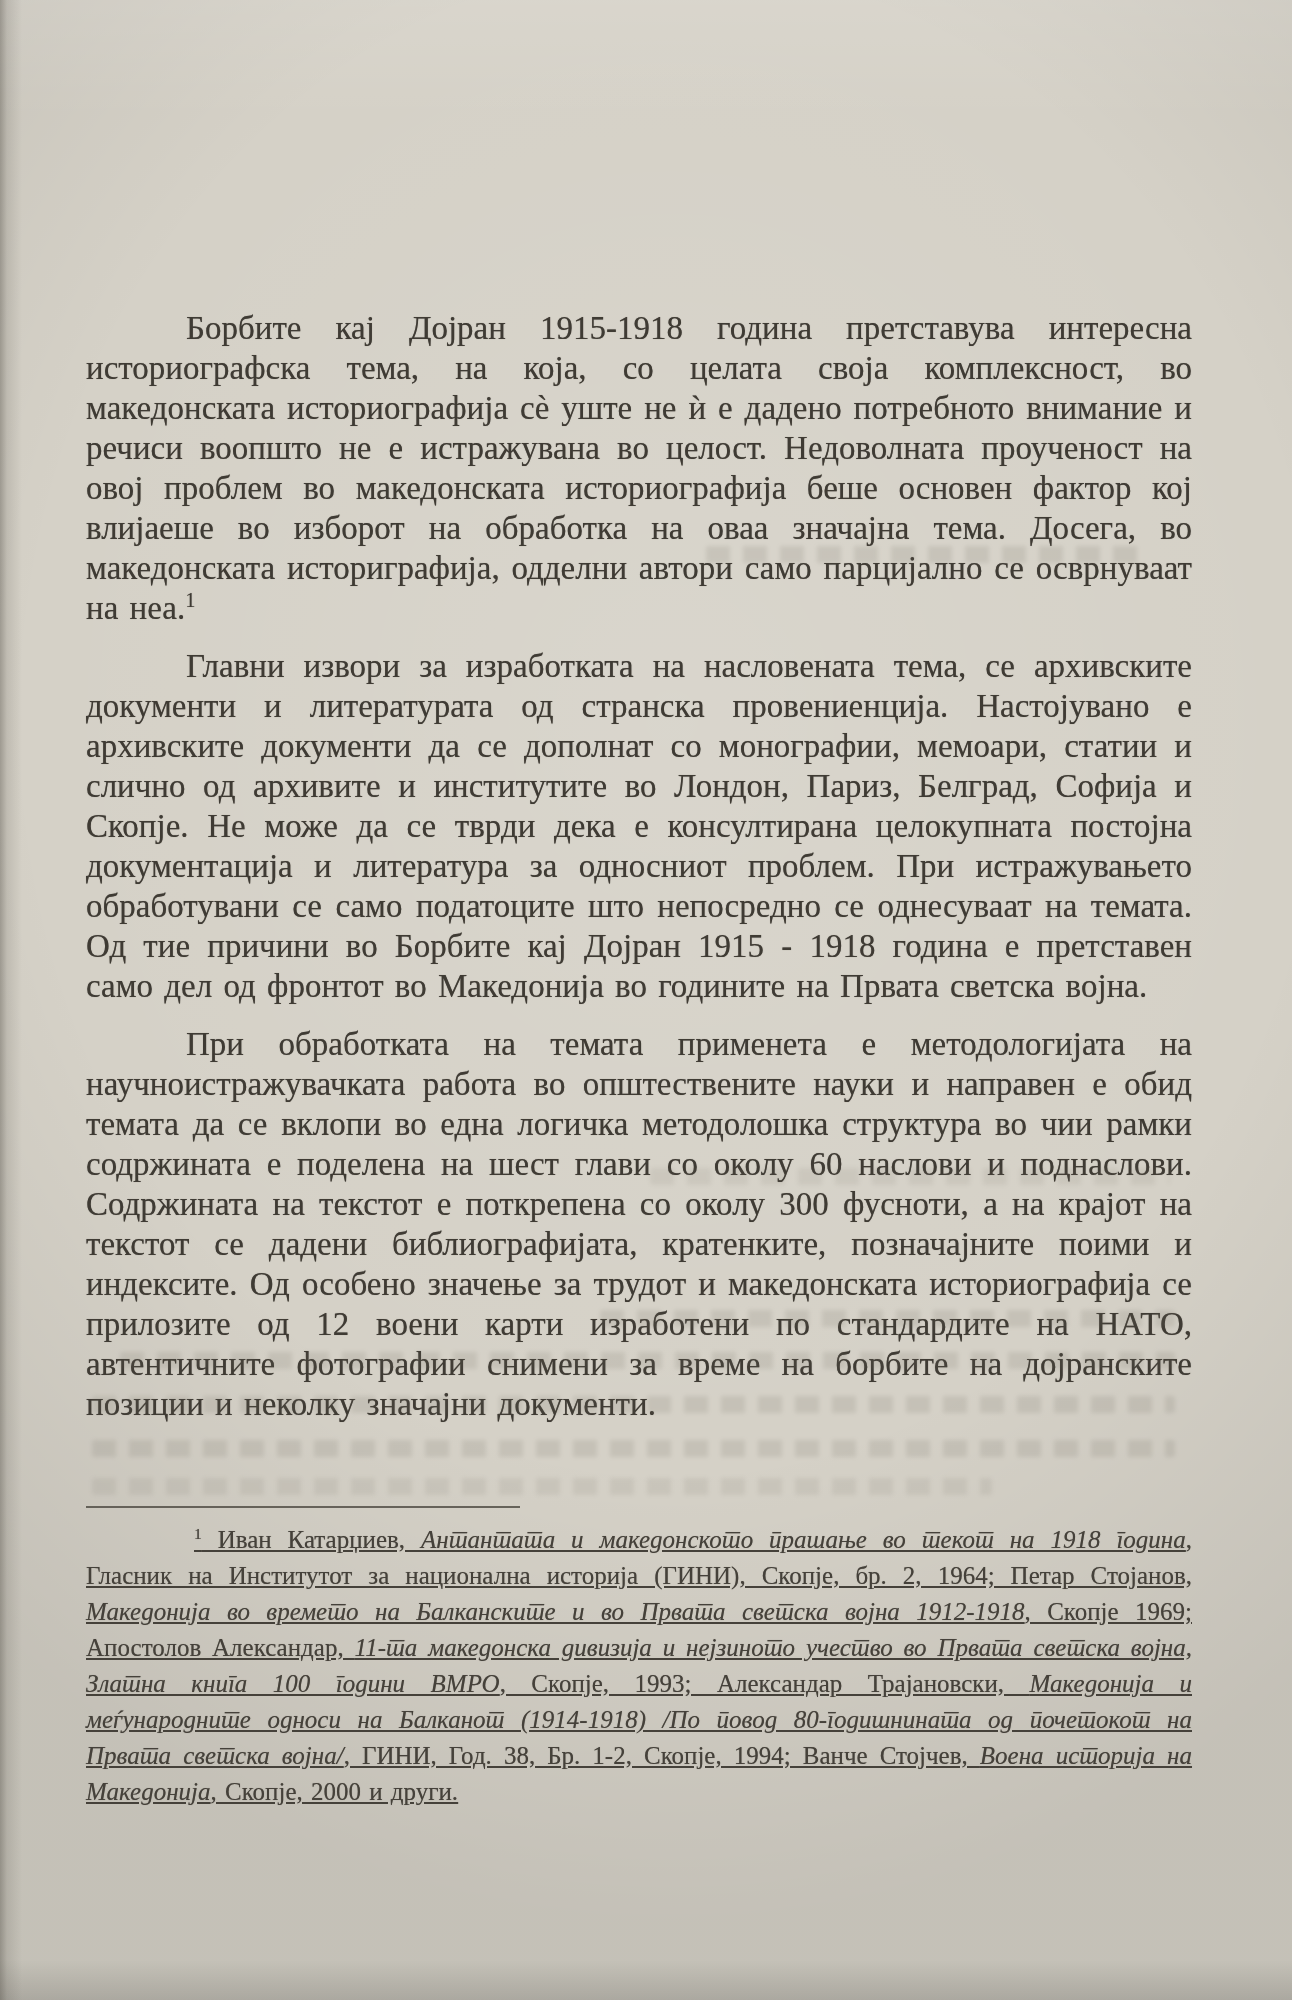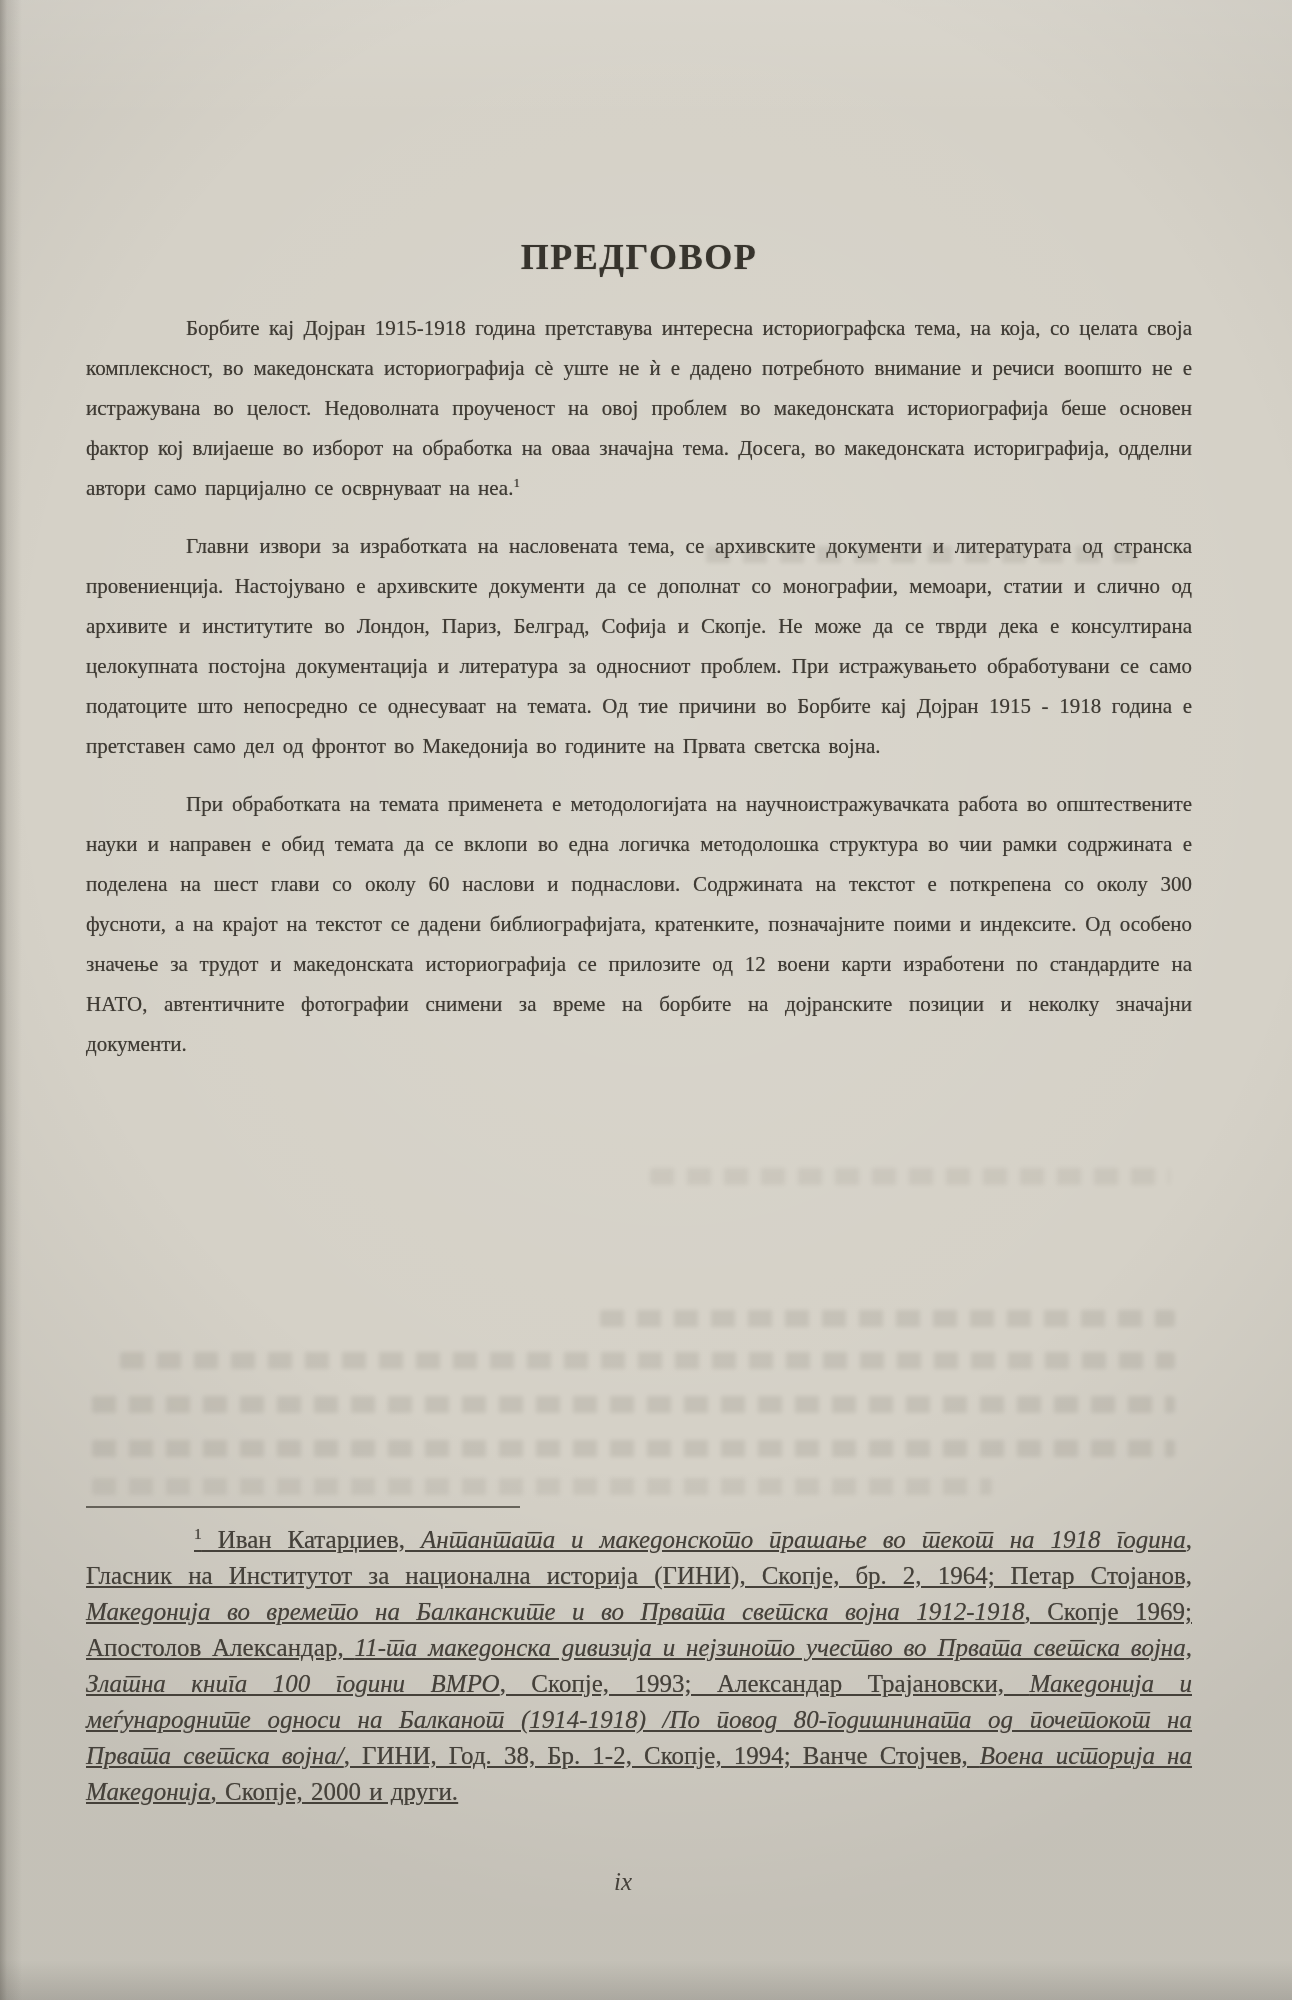--- a/index.html
+++ b/index.html
@@ -22,21 +22,21 @@
     text-align:center;
     font-size:36px;font-weight:bold;letter-spacing:1.5px;
     color:#37342d;
     text-shadow:0 0 1px rgba(55,52,45,.55);
   }
   .body-text{
     position:absolute;top:308px;left:86px;right:100px;
   }
   .body-text p{
     margin:0;
-    font-size:21px;line-height:40px;
+    font-size:33px;line-height:40px;
     text-align:justify;
     text-indent:100px;
     word-spacing:3px;
     text-shadow:0 0 .7px rgba(63,59,52,.65);
   }
   .body-text p + p{margin-top:18px;}
   .book-title{}
   sup.fn-ref{font-size:62%;vertical-align:super;line-height:0;}
   .footnote-block{
     position:absolute;top:1506px;left:86px;right:100px;
@@ -70,21 +70,20 @@
     filter:blur(2px);
     opacity:.15;
     pointer-events:none;
   }
 </style>
 </head>
 <body>
 
 <div class="page">
 
-  <h1 class="page-title">ПРЕДГОВОР</h1>
 
   <div class="body-text">
     <p><span>Борбите кај Дојран 1915-1918 година претставува интересна историографска тема, на која, со целата своја комплексност, во македонската историографија сè уште не ѝ е дадено потребното внимание и речиси воопшто не е истражувана во целост. Недоволната проученост на овој проблем во македонската историографија беше основен фактор кој влијаеше во изборот на обработка на оваа значајна тема. Досега, во македонската историграфија, одделни автори само парцијално се осврнуваат на неа.</span><sup class="fn-ref">1</sup></p>
 
     <p><span>Главни извори за изработката на насловената тема, се архивските документи и литературата од странска провениенција. Настојувано е архивските документи да се дополнат со монографии, мемоари, статии и слично од архивите и институтите во Лондон, Париз, Белград, Софија и Скопје. Не може да се тврди дека е консултирана целокупната постојна документација и литература за односниот проблем. При истражувањето обработувани се само податоците што непосредно се однесуваат на темата. Од тие причини во </span><span class="book-title">Борбите кај Дојран 1915 - 1918 година</span><span> е претставен само дел од фронтот во Македонија во годините на Првата светска војна.</span></p>
 
     <p><span>При обработката на темата применета е методологијата на научноистражувачката работа во општествените науки и направен е обид темата да се вклопи во една логичка методолошка структура во чии рамки содржината е поделена на шест глави со околу 60 наслови и поднаслови. Содржината на текстот е поткрепена со околу 300 фусноти, а на крајот на текстот се дадени библиографијата, кратенките, позначајните поими и индексите. Од особено значење за трудот и македонската историографија се прилозите од 12 воени карти изработени по стандардите на НАТО, автентичните фотографии снимени за време на борбите на дојранските позиции и неколку значајни документи.</span></p>
   </div>
 
   <div class="ghost" style="top:546px;left:706px;width:440px;"></div>
@@ -93,15 +92,14 @@
   <div class="ghost" style="top:1352px;left:120px;width:1055px;"></div>
   <div class="ghost" style="top:1396px;left:92px;width:1083px;"></div>
   <div class="ghost" style="top:1440px;left:92px;width:1083px;"></div>
   <div class="ghost" style="top:1478px;left:92px;width:900px;opacity:.11;"></div>
 
   <div class="footnote-block">
     <div class="footnote-rule"></div>
     <p class="footnote"><sup class="fn-ref">1</sup><span> Иван Катарџиев, </span><span class="it">Антантата и македонското прашање во текот на 1918 година</span><span>, Гласник на Институтот за национална историја (ГИНИ), Скопје, бр. 2, 1964; Петар Стојанов, </span><span class="it">Македонија во времето на Балканските и во Првата светска војна 1912-1918</span><span>, Скопје 1969; Апостолов Александар, </span><span class="it">11-та македонска дивизија и нејзиното учество во Првата светска војна, Златна книга 100 години ВМРО</span><span>, Скопје, 1993; Александар Трајановски, </span><span class="it">Македонија и меѓународните односи на Балканот (1914-1918) /По повод 80-годишнината од почетокот на Првата светска војна/</span><span>, ГИНИ, Год. 38, Бр. 1-2, Скопје, 1994; Ванче Стојчев, </span><span class="it">Воена историја на Македонија</span><span>, Скопје, 2000 и други.</span></p>
   </div>
 
-  <div class="page-number">ix</div>
 
 </div>
 
 </body></html>

